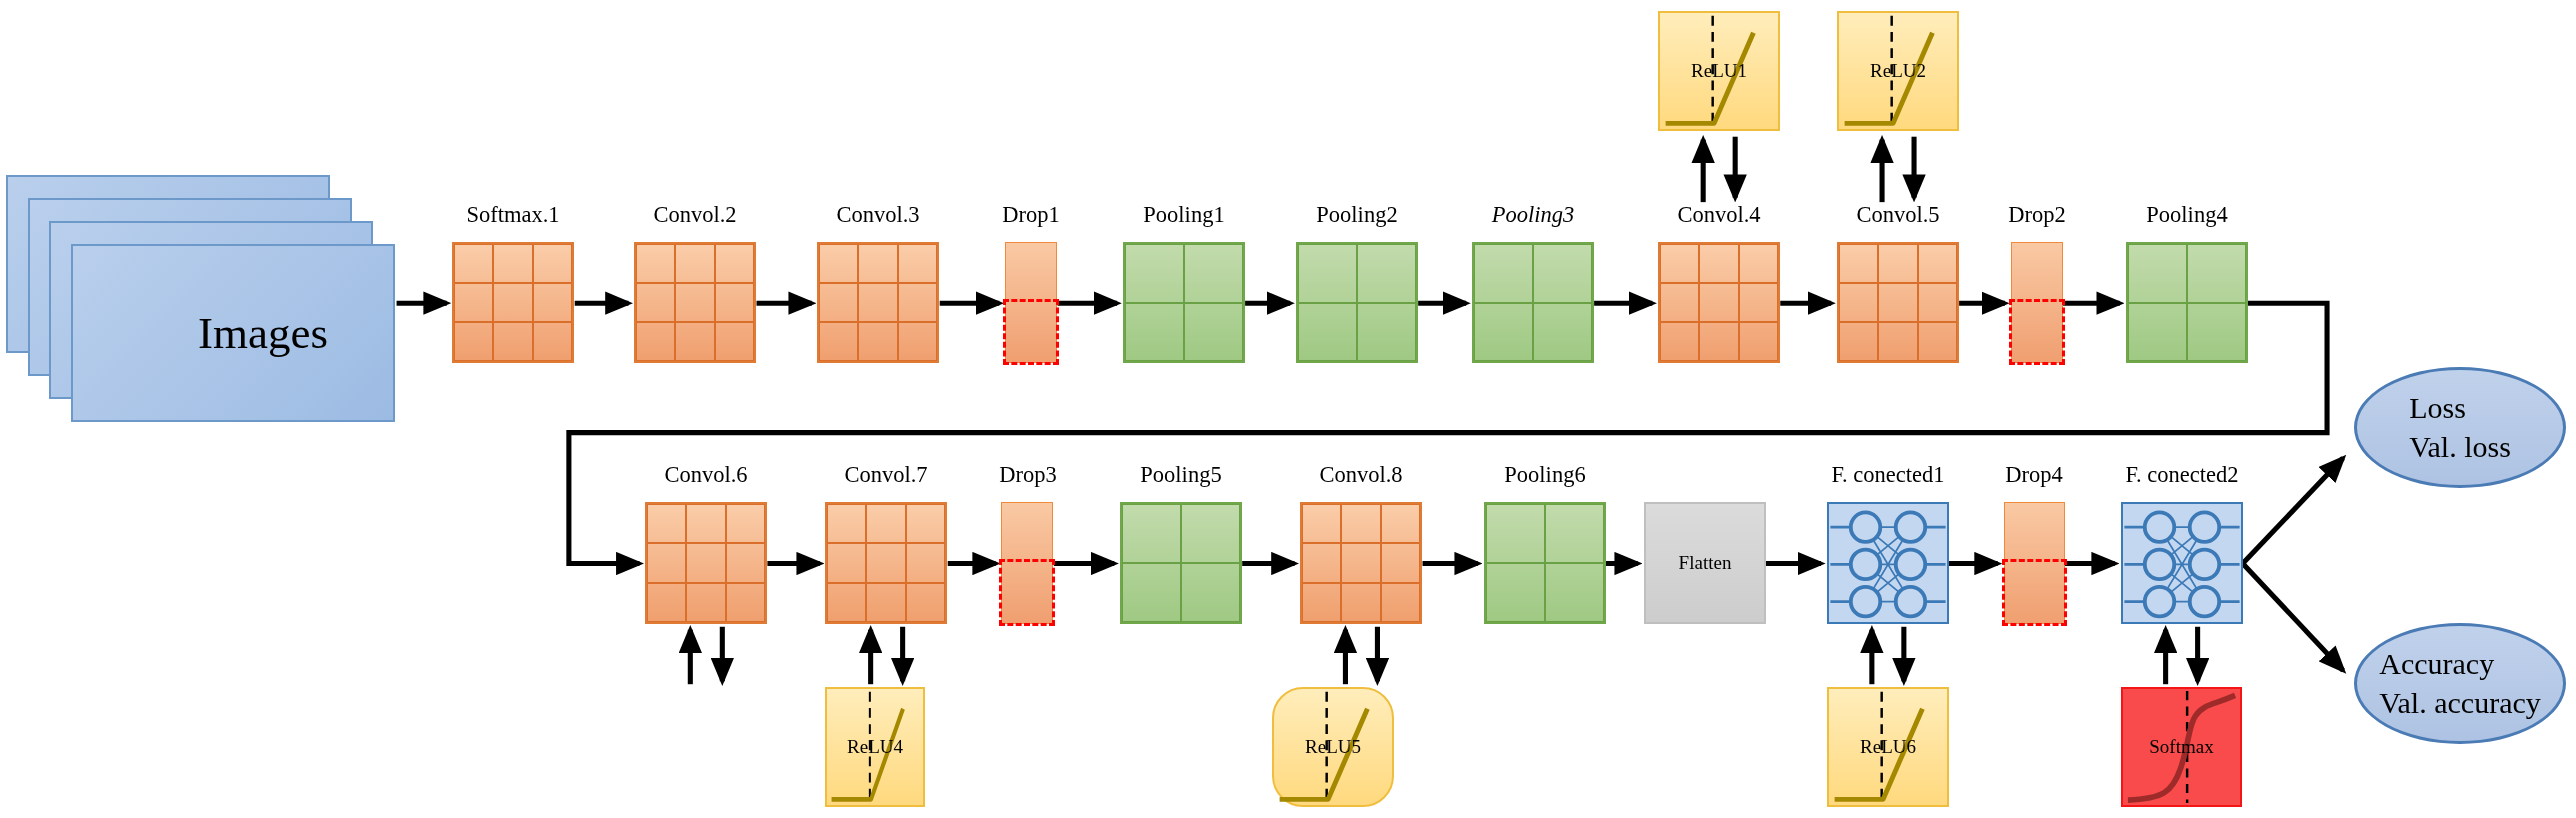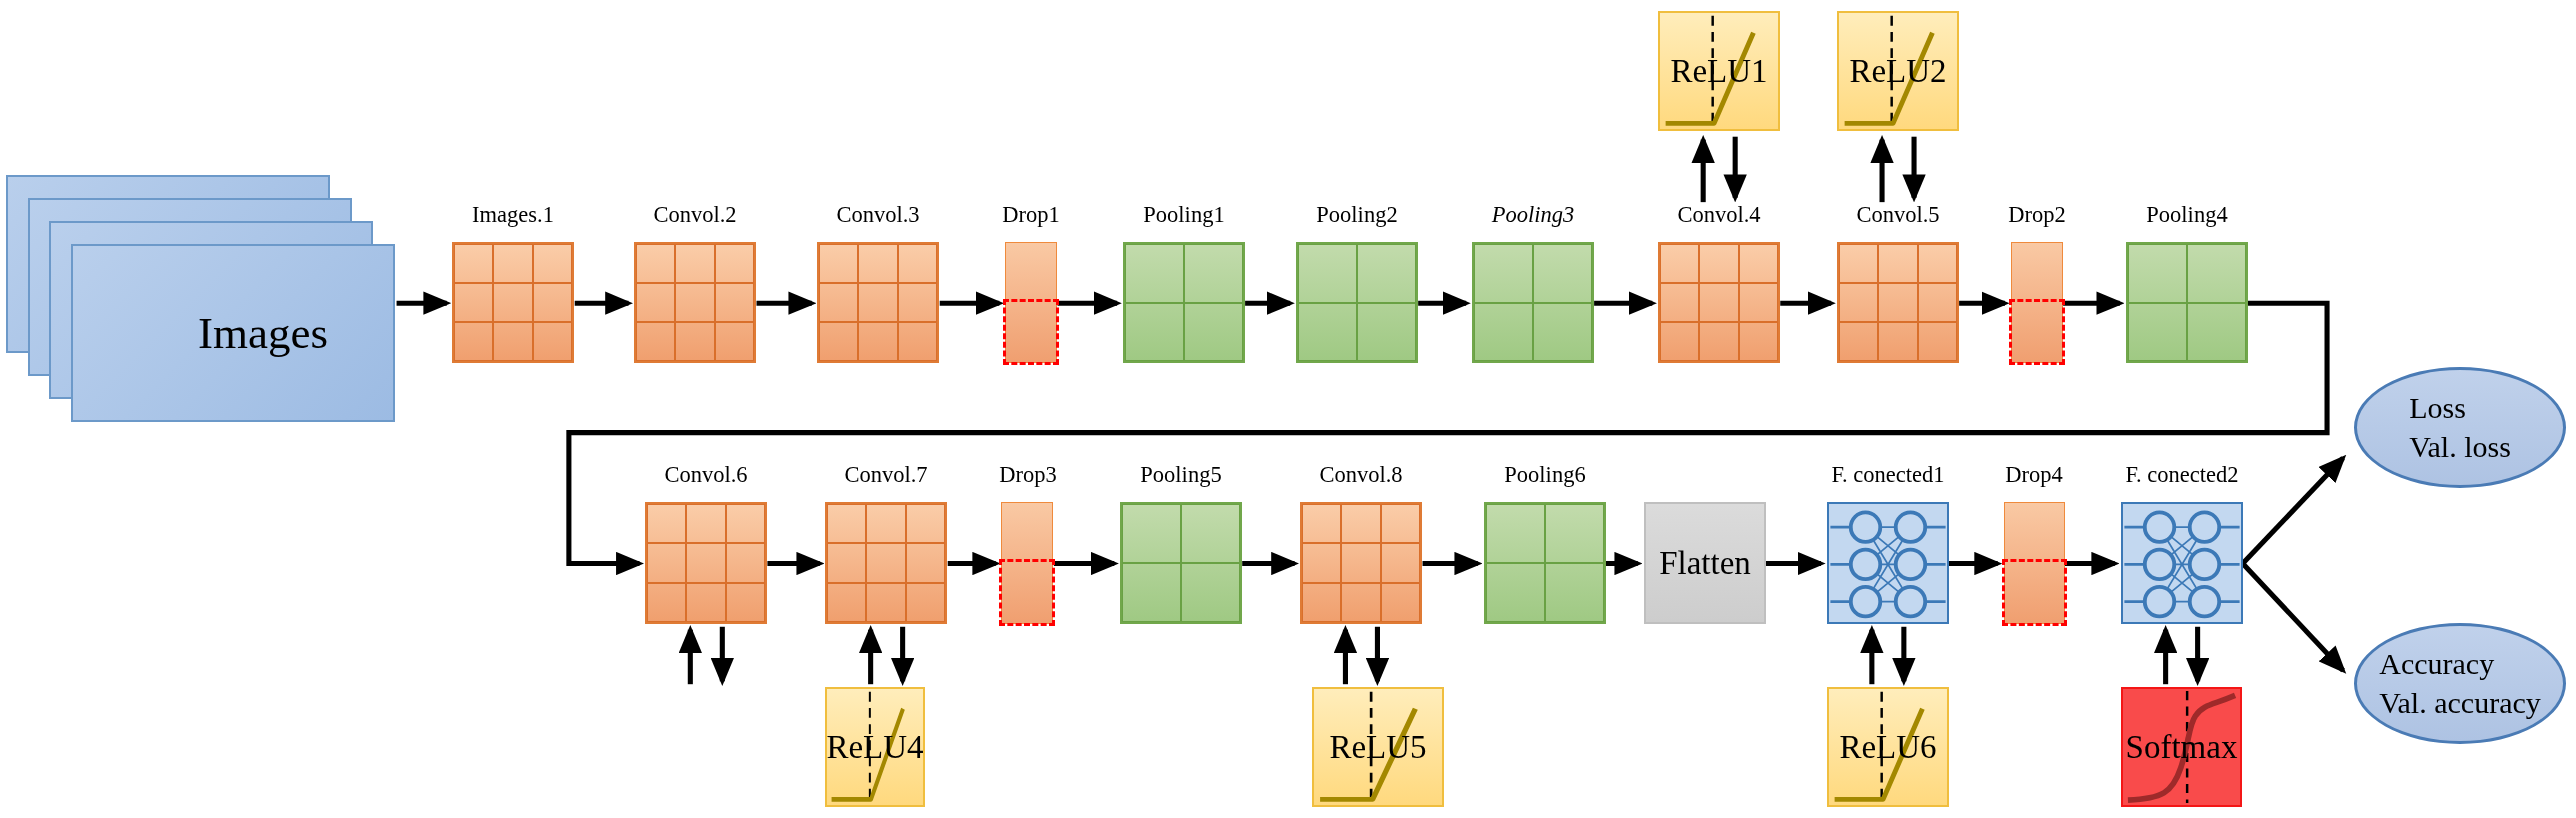--- a/index.html
+++ b/index.html
@@ -42,21 +42,21 @@
   
   .ellipse { position:absolute; width:212px; height:121px; border-radius:50%;
              border:3.6px solid #4A7BB5; box-sizing:border-box;
              background:linear-gradient(180deg,#C0D1EB,#AEC3E3);
              display:flex; align-items:center; justify-content:center; z-index:2; }
   .ellipse .lines { text-align:left; font-size:30px; line-height:1.28; color:#000; }
   .ellipse .lines span { display:block; }
   
   .lbl { position:absolute; width:218px; text-align:center;
          font-size:22.5px; color:#000; z-index:4; white-space:nowrap; }
-  .inlbl { position:relative; font-size:33px; color:#000; z-index:3; }
+  .inlbl { position:relative; font-size:19px; color:#000; z-index:3; }
   #connectors { position:absolute; left:0; top:0; z-index:1; }
 </style>
 </head>
 <body>
 
 <div id="canvas">
 
   <svg id="connectors" width="2576" height="818" viewBox="0 0 3542 1125">
     <defs>
       <marker id="ah" viewBox="0 0 6 5" refX="5" refY="2.5" markerWidth="5.5" markerHeight="4.6" orient="auto-start-reverse">
@@ -329,21 +329,21 @@
 
   <div class="node relu" style="left:825px; top:687px; width:100px; height:120px;">
     <div class="relu-art">
   <svg viewBox="0 0 168 165" preserveAspectRatio="none">
     <line x1="75" y1="4" x2="75" y2="161" stroke="#000000" stroke-width="3.5" stroke-dasharray="14 9"></line>
     <polyline points="8,157 77,157 133,28" fill="none" stroke="#A38800" stroke-width="7" stroke-linejoin="round"></polyline>
   </svg>
 </div>
     <span class="inlbl">ReLU4</span>
   </div>
-  <div class="node relu" style="left:1312px; top:687px; width:132px; height:120px;">
+  <div class="node relu" style="left:1272px; top:687px; width:122px; height:120px;border-radius:31px;">
     <div class="relu-art">
   <svg viewBox="0 0 168 165" preserveAspectRatio="none">
     <line x1="75" y1="4" x2="75" y2="161" stroke="#000000" stroke-width="3.5" stroke-dasharray="14 9"></line>
     <polyline points="8,157 77,157 133,28" fill="none" stroke="#A38800" stroke-width="7" stroke-linejoin="round"></polyline>
   </svg>
 </div>
     <span class="inlbl">ReLU5</span>
   </div>
   <div class="node relu" style="left:1827px; top:687px; width:122px; height:120px;">
     <div class="relu-art">
@@ -370,21 +370,21 @@
       <span>Val. loss</span>
     </div>
   </div>
   <div class="ellipse" style="left:2354px; top:623px;">
     <div class="lines">
       <span>Accuracy</span>
       <span>Val. accuracy</span>
     </div>
   </div>
 
-  <div class="lbl" style="left:404px;  top:202px;">Images.1</div>
+  <div class="lbl" style="left:404px;  top:202px;">Softmax.1</div>
   <div class="lbl" style="left:586px;  top:202px;">Convol.2</div>
   <div class="lbl" style="left:769px; top:202px;">Convol.3</div>
   <div class="lbl" style="left:922px; top:202px;">Drop1</div>
   <div class="lbl" style="left:1075px; top:202px;">Pooling1</div>
   <div class="lbl" style="left:1248px; top:202px;">Pooling2</div>
   <div class="lbl" style="left:1424px; top:202px;font-style:italic;">Pooling3</div>
   <div class="lbl" style="left:1610px; top:202px;">Convol.4</div>
   <div class="lbl" style="left:1789px; top:202px;">Convol.5</div>
   <div class="lbl" style="left:1928px; top:202px;">Drop2</div>
   <div class="lbl" style="left:2078px; top:202px;">Pooling4</div>

